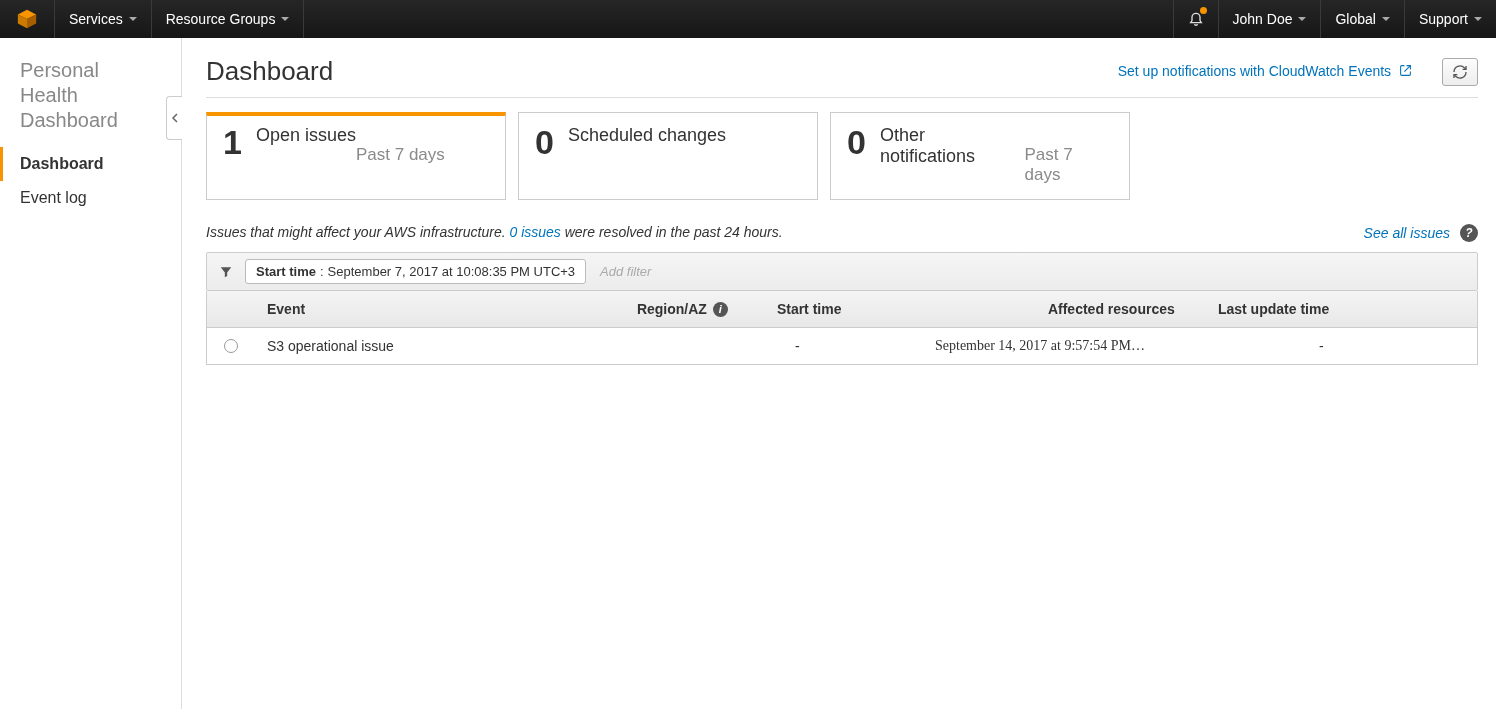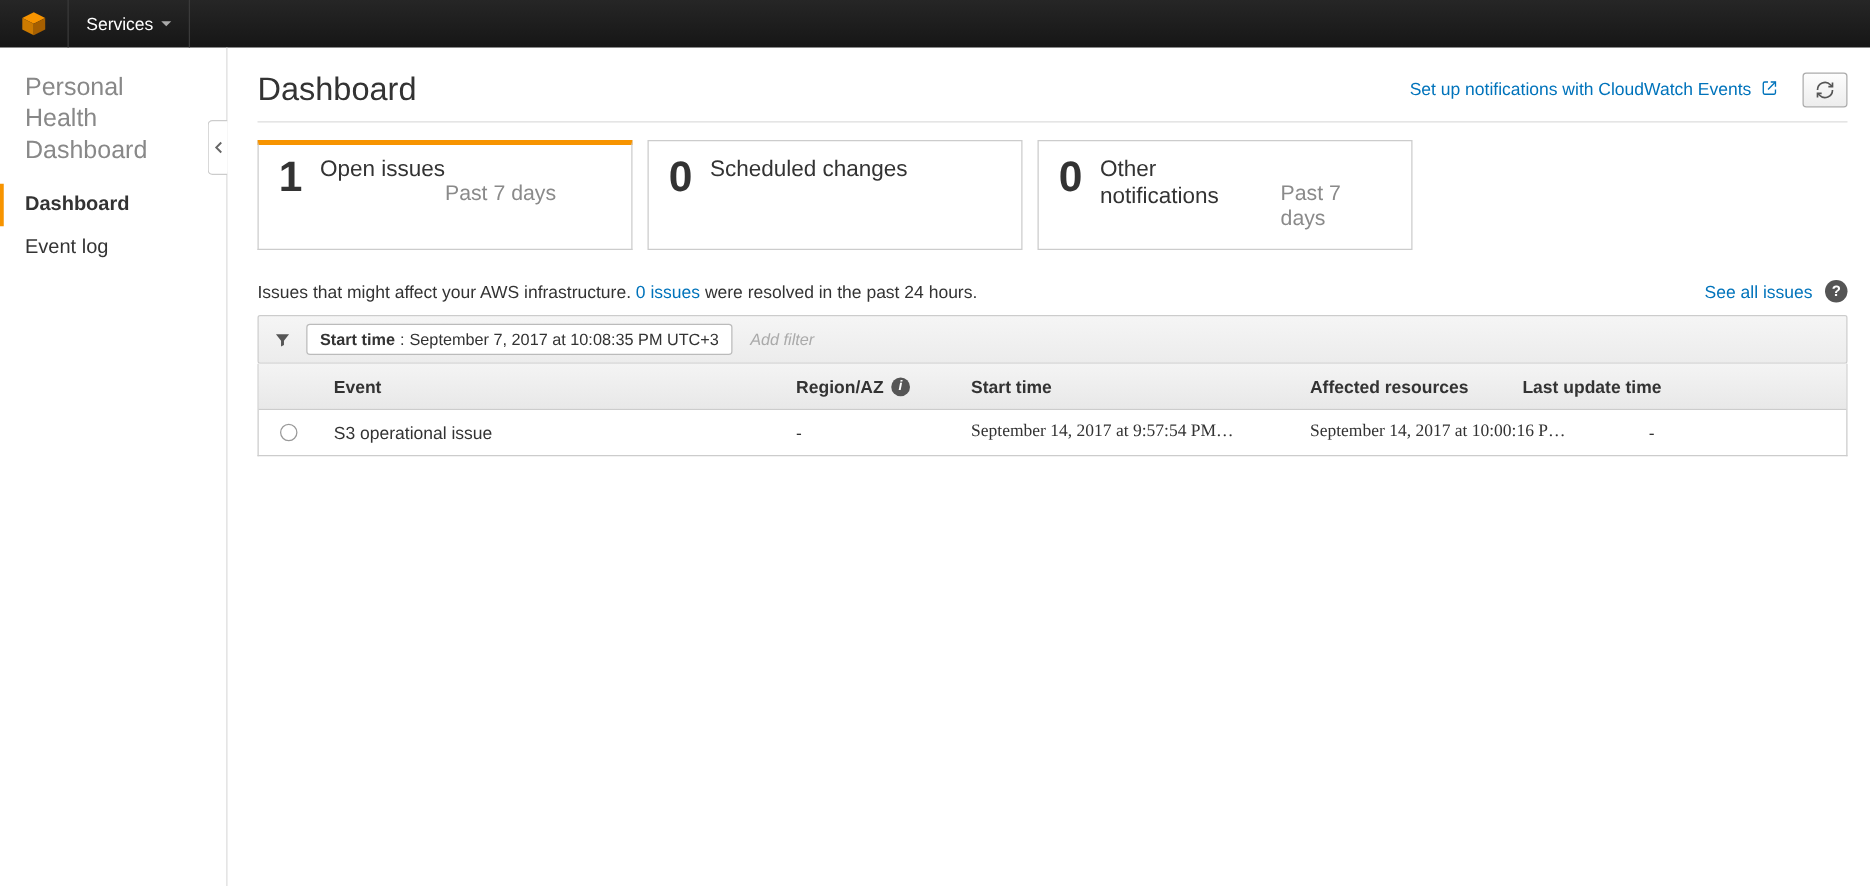--- a/index.html
+++ b/index.html
@@ -100,21 +100,21 @@
     padding: 18px 18px 0 24px;
     overflow: hidden;
   }
   .page-head {
     display: flex;
     align-items: center;
     padding-bottom: 10px;
     border-bottom: 1px solid #ddd;
   }
   .page-title { font-size: 26px; font-weight: normal; color: #333; }
-  .head-actions { margin-left: auto; display: flex; align-items: center; gap: 20px; }
+  .head-actions { margin-left: auto; display: flex; align-items: center; gap: 30px; }
   .link { color: #0073bb; cursor: pointer; }
   .ext-icon { display:inline-block; margin-left:4px; vertical-align:-1px; }
   .refresh-btn {
     width: 36px; height: 28px;
     border: 1px solid #aaa;
     border-radius: 3px;
     background: linear-gradient(#fdfdfd,#ededed);
     display: flex; align-items: center; justify-content: center;
     cursor: pointer;
     color: #555;
@@ -134,23 +134,23 @@
   }
   .card.active { border-top: 4px solid #f79400; padding-top: 9px; }
   .card-num { font-size: 34px; font-weight: bold; line-height: 1; }
   .card-text { display: flex; flex-direction: row; }
   .card-label { font-size: 18px; color: #333; }
   .card-sub { font-size: 17px; color: #8a8a8a; margin-top: 20px; }
 
   
   .desc-row {
     display: flex;
-    align-items: center;
     margin-top: 24px;
     font-size: 14px;
+    font-style: italic;
   }
   .desc-row .right { margin-left: auto; display: flex; align-items: center; gap: 10px; }
   .help-circle {
     width: 18px; height: 18px; border-radius: 50%;
     background: #555; color: #fff;
     display: inline-flex; align-items: center; justify-content: center;
     font-size: 12px; font-weight: bold;
     cursor: pointer;
   }
 
@@ -224,20 +224,47 @@
       <span class="aws-logo">
         <svg width="22" height="22" viewBox="0 0 24 24">
           <polygon points="12,2 22,7 12,12 2,7" fill="#f79400"></polygon>
           <polygon points="2,7 12,12 12,22 2,17" fill="#cc7a00"></polygon>
           <polygon points="22,7 12,12 12,22 22,17" fill="#a65f00"></polygon>
         </svg>
       </span>
     </div>
     <div class="nav-item">
       <span>Services</span>
+      <span class="caret-down"></span>
+    </div>
+    <div class="nav-item">
+      <span>Resource Groups</span>
+      <span class="caret-down"></span>
+    </div>
+  </div>
+  <div class="nav-right">
+    <div class="nav-item">
+      <span class="bell-wrap">
+        <svg width="16" height="16" viewBox="0 0 24 24" fill="none" stroke="#ddd" stroke-width="2">
+          <path d="M18 16v-5a6 6 0 10-12 0v5l-2 3h16l-2-3z"></path>
+          <path d="M10 21a2 2 0 004 0"></path>
+        </svg>
+        <span class="bell-dot"></span>
+      </span>
+    </div>
+    <div class="nav-item">
+      <span>John Doe</span>
+      <span class="caret-down"></span>
+    </div>
+    <div class="nav-item">
+      <span>Global</span>
+      <span class="caret-down"></span>
+    </div>
+    <div class="nav-item">
+      <span>Support</span>
       <span class="caret-down"></span>
     </div>
   </div>
 </div>
 
 <div class="page">
 
   <div class="sidebar">
     <div class="sidebar-collapse">
       <svg width="8" height="10" viewBox="0 0 8 10">
@@ -338,18 +365,17 @@
         <div class="th col-aff">Affected resources</div>
         <div class="th col-update">Last update time</div>
       </div>
       <div class="trow">
         <div class="td col-sel">
           <span class="radio"></span>
         </div>
         <div class="td col-event">S3 operational issue</div>
         <div class="td col-region">-</div>
         <div class="td col-start ellip">September 14, 2017 at 9:57:54 PM…</div>
-        <div class="td col-update ellip">September 14, 2017 at 10:00:16 P…</div>
         <div class="td col-aff">-</div>
       </div>
     </div>
   </div>
 </div>
 
 </body></html>

